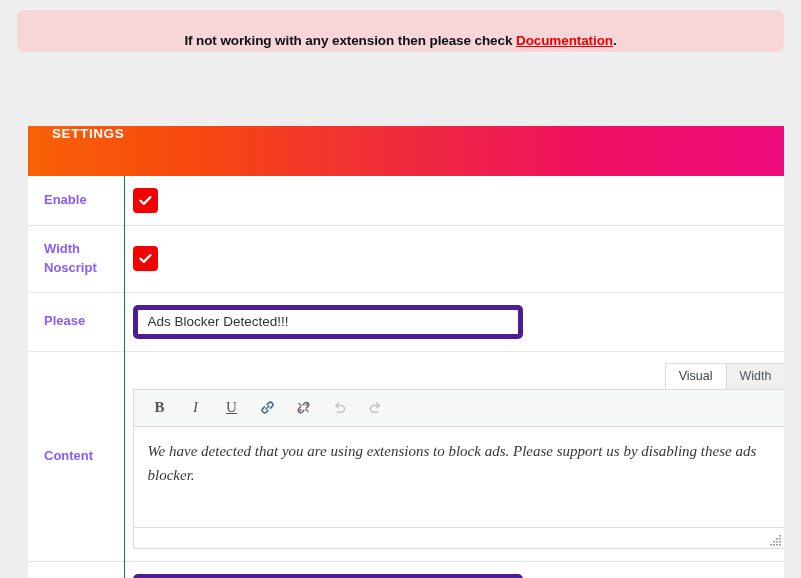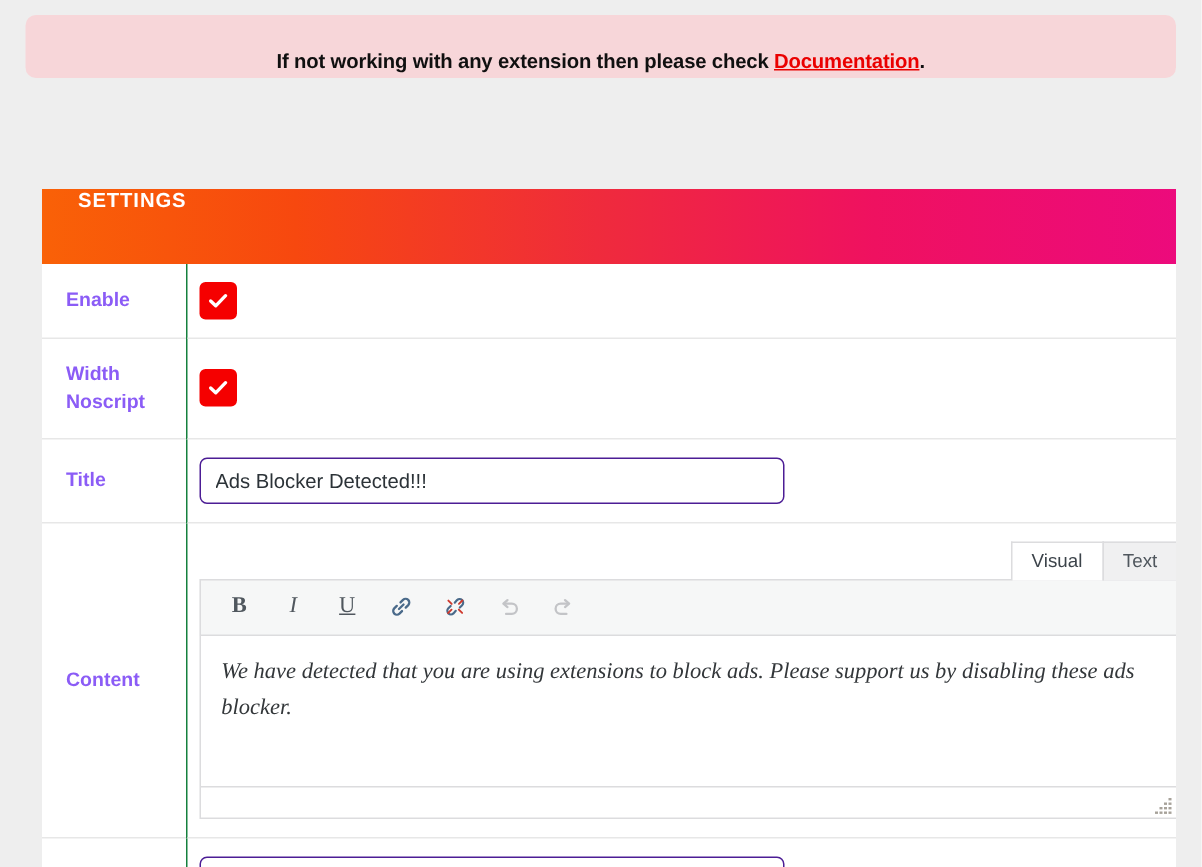--- a/index.html
+++ b/index.html
@@ -109,40 +109,40 @@
     cursor: pointer;
     vertical-align: middle;
   }
   .checkbox svg { display: block; }
 
   
   .text-input {
     width: 390px;
     height: 31px;
     box-sizing: border-box;
-    border: 1px solid #4c1d95;
+    border: 5px solid #4c1d95;
     border-radius: 5px;
     padding: 12px 10px;
     font-family: "Liberation Sans", sans-serif;
     font-size: 13.5px;
     color: #2c3338;
     background: #ffffff;
     outline: none;
   }
 
   
   .editor-wrap {
     width: 653px;
     position: relative;
   }
   .editor-tabs {
     display: flex;
     justify-content: flex-end;
     height: 25px;
-    align-items: flex-start;
+    align-items: center;
     position: relative;
     z-index: 2;
   }
   .editor-tab {
     font-size: 12.5px;
     color: #50575e;
     padding: 4px 13px 5px 13px;
     border: 1px solid #dcdcde;
     border-bottom: none;
     background: #f0f0f1;
@@ -251,34 +251,34 @@
       <td class="field-cell">
         <span class="checkbox">
           <svg width="15" height="15" viewBox="0 0 16 16">
             <path d="M2.6 8.2 L6.2 11.6 L13.2 4.4" stroke="#ffffff" stroke-width="2.4" fill="none" stroke-linecap="round" stroke-linejoin="round"></path>
           </svg>
         </span>
       </td>
     </tr>
 
     <tr>
-      <td class="label-cell">Title</td>
+      <td class="label-cell">Please</td>
       <td class="field-cell">
         <input class="text-input" type="text" value="Ads Blocker Detected!!!" style="">
       </td>
     </tr>
 
     <tr>
       <td class="label-cell">Content</td>
       <td class="field-cell">
         <div class="editor-wrap">
 
           <div class="editor-tabs">
             <div class="editor-tab active">Visual</div>
-            <div class="editor-tab">Text</div>
+            <div class="editor-tab">Width</div>
           </div>
 
           <div class="editor-toolbar">
             <div class="tb-btn bold">B</div>
             <div class="tb-btn italic">I</div>
             <div class="tb-btn underline">U</div>
 
             <div class="tb-btn">
               <svg width="17" height="17" viewBox="0 0 20 20">
                 <g stroke="#4a6a8a" stroke-width="1.8" fill="none" stroke-linecap="round">

